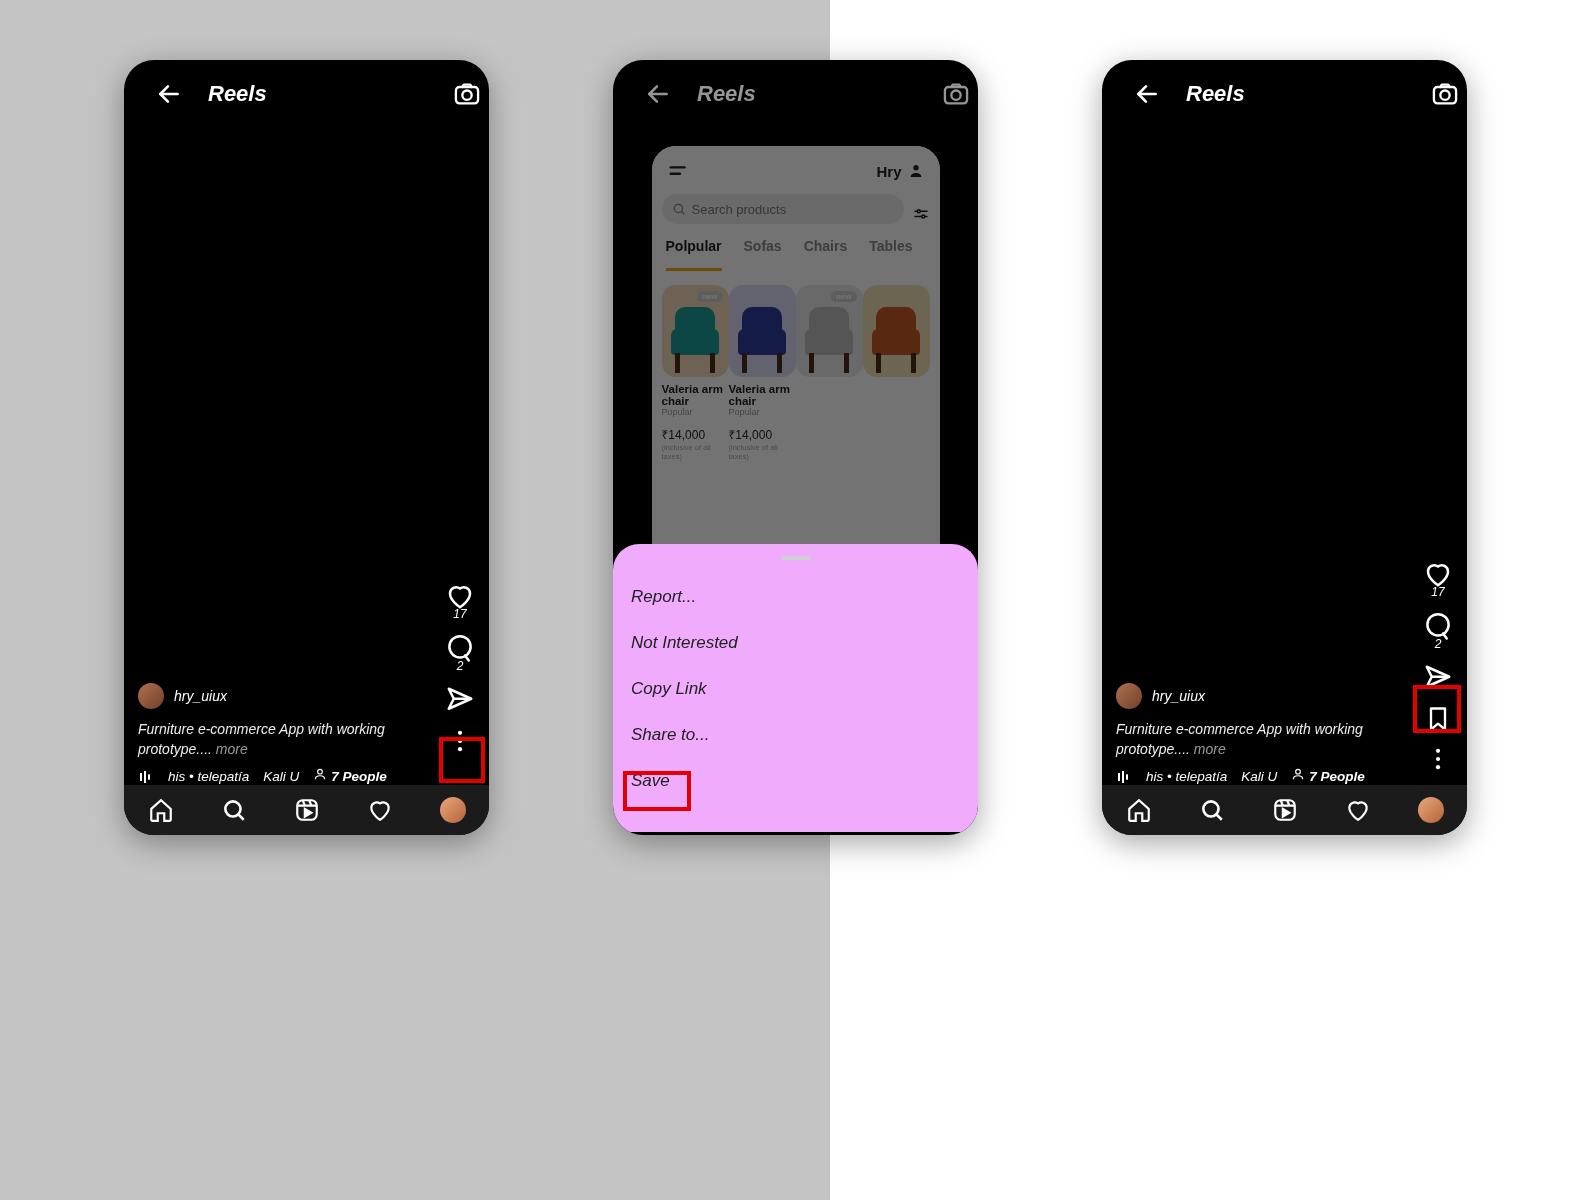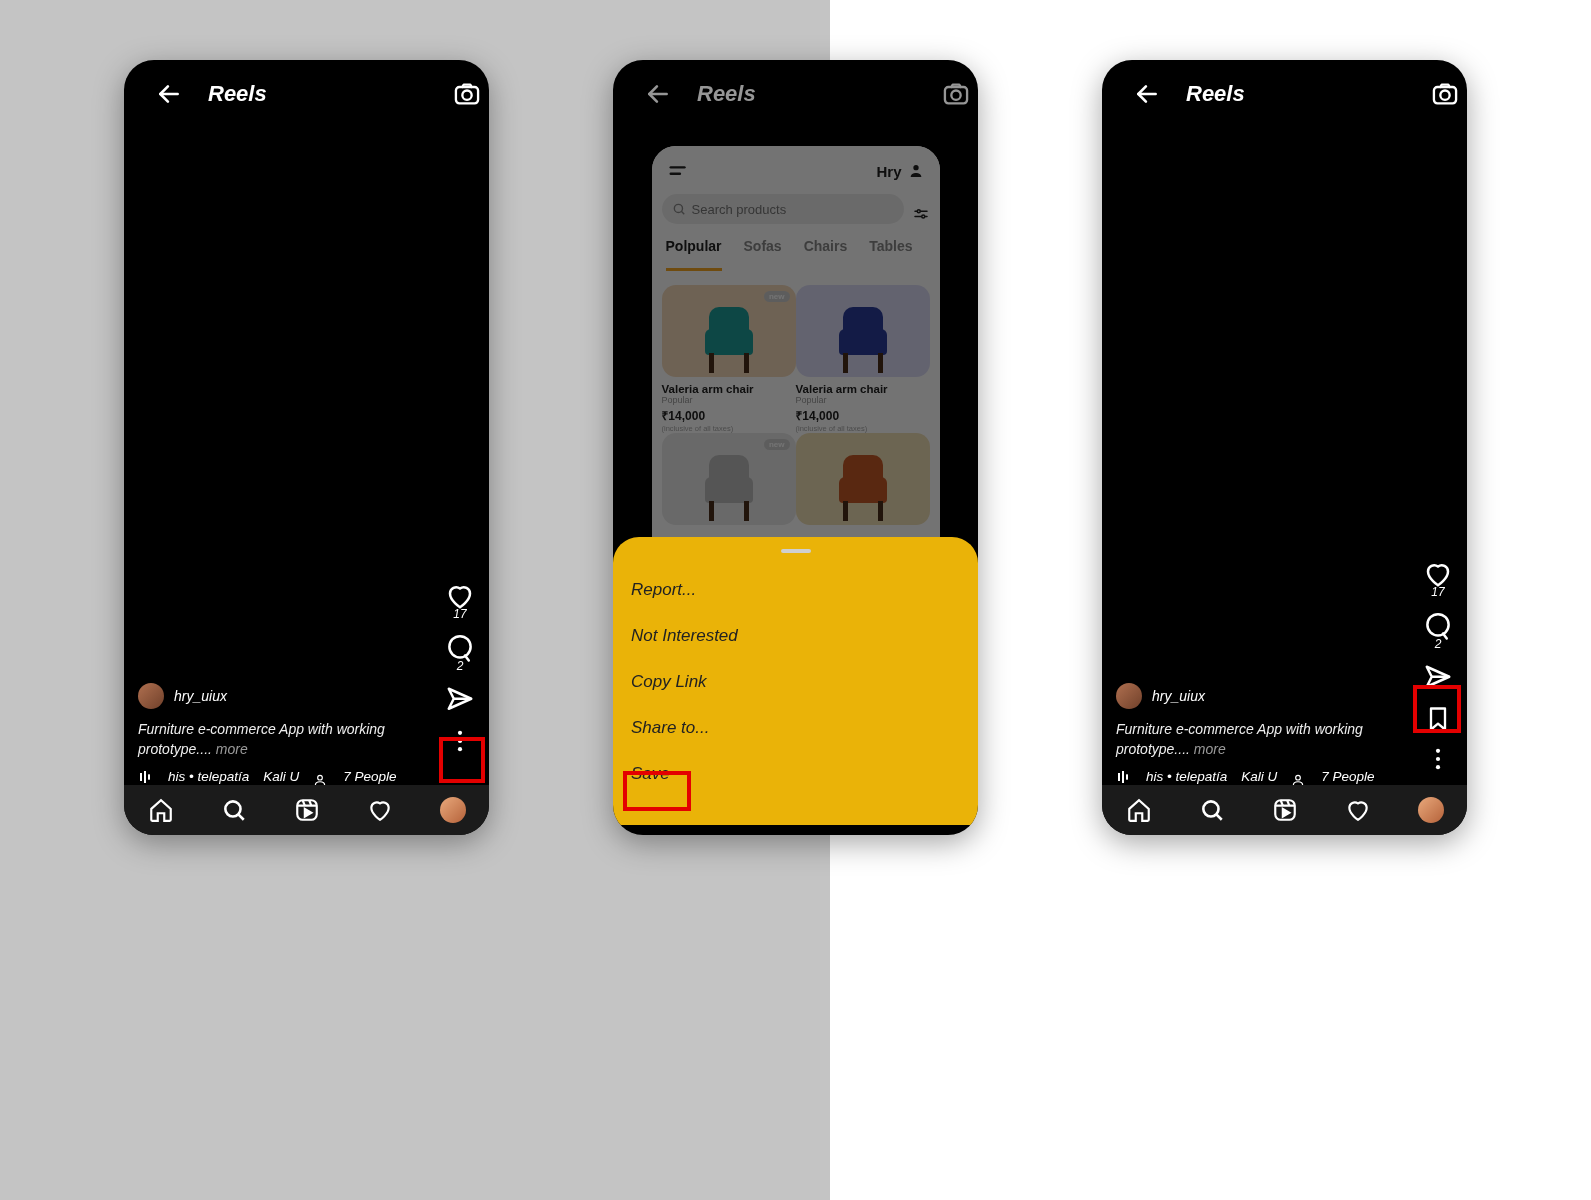--- a/index.html
+++ b/index.html
@@ -97,22 +97,23 @@
   .more { color: #9a9a9a; }
   .audiorow {
     display: flex;
     align-items: center;
     gap: 14px;
     margin-top: 8px;
     font-size: 13.5px;
   }
   .peoplebox {
     display: flex;
-    align-items: flex-end;
-    gap: 16px;
+    align-items: flex-start;
+    gap: 4px;
+    font-weight: bold;
   }
   
   .nav {
     position: absolute;
     bottom: 0;
     left: 0;
     width: 100%;
     height: 50px;
     background: #1b1b1b;
     display: flex;
@@ -192,21 +193,21 @@
     gap: 22px;
     font-size: 14px;
     font-weight: 600;
     color: #888;
     padding: 0 4px;
   }
   .pf-tabs .act { color: #222; border-bottom: 3px solid #f5a623; padding-bottom: 14px; }
   .pf-grid {
     margin-top: 14px;
     display: grid;
-    grid-template-columns: 1fr 1fr;
+    grid-template-columns: 1fr 1fr 1fr 1fr;
   }
   .pf-card .img {
     height: 92px;
     border-radius: 14px;
     position: relative;
     display:flex;
     align-items:flex-end;
     justify-content:center;
   }
   .pf-card .img.tan { background:#f4d9ba; }
@@ -214,41 +215,41 @@
   .pf-card .img.gry { background:#e9e9e9; }
   .pf-card .img.mus { background:#f0dfb6; }
   .badge {
     position:absolute; top:6px; right:6px;
     background:#cfcfcf; color:#fff;
     font-size:8px; padding:1px 5px; border-radius:8px;
     font-weight:700;
   }
   .pf-card .name { font-size: 11.5px; font-weight:700; margin-top:6px; }
   .pf-card .pop  { font-size: 9px; color:#999; }
-  .pf-card .price{ font-size: 12px; font-weight:700; margin-top:2px; }
+  .pf-card .price{ font-size: 12px; font-weight:400; margin-top:9px; }
   .pf-card .tax  { font-size: 7.5px; color:#aaa; }
   
   .chair {
     width: 60px; height: 66px; position: relative; margin-bottom:4px;
   }
   .chair .seat { position:absolute; bottom:18px; left:6px; width:48px; height:26px; border-radius:6px 6px 4px 4px; }
   .chair .back { position:absolute; bottom:38px; left:10px; width:40px; height:28px; border-radius:10px 10px 4px 4px; }
   .chair .leg  { position:absolute; bottom:0; width:5px; height:20px; background:#4a2e1a; }
   .chair .l1{left:10px;} .chair .l2{right:10px;}
   .c-teal .seat,.c-teal .back{background:#1e9e9a;}
   .c-blue .seat,.c-blue .back{background:#2b3d9b;}
   .c-grey .seat,.c-grey .back{background:#bdbdbd;}
   .c-orng .seat,.c-orng .back{background:#c65a27;}
   
   .sheet {
     position: absolute;
-    bottom: 10px;
+    bottom: 3px;
     left: 0;
     width: 100%;
-    background: #eab308;
+    background: #f0abfc;
     border-radius: 26px 26px 0 0;
     color: #222;
     padding: 12px 18px 28px 18px;
     font-size: 17px;
   }
   .sheet .grab {
     width: 30px; height: 4px; background:#cfcfcf; border-radius:3px;
     margin: 0 auto 14px auto;
   }
   .sheet .item { padding: 13px 0; font-style: italic; }

